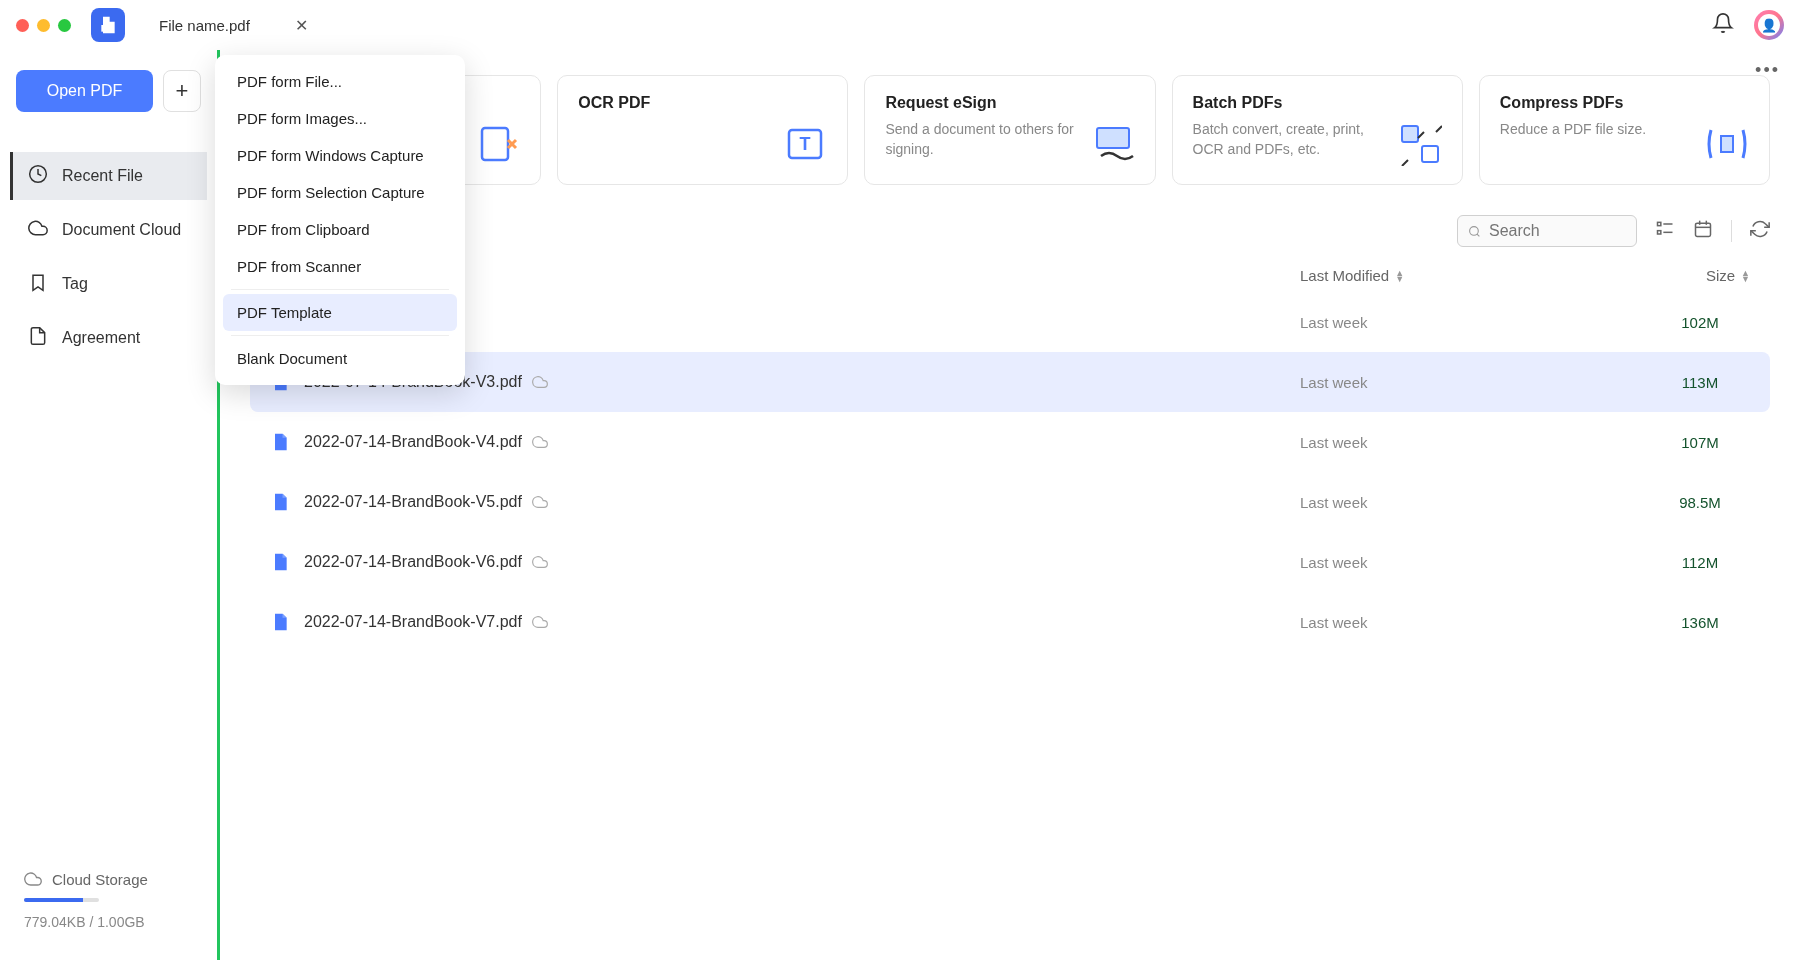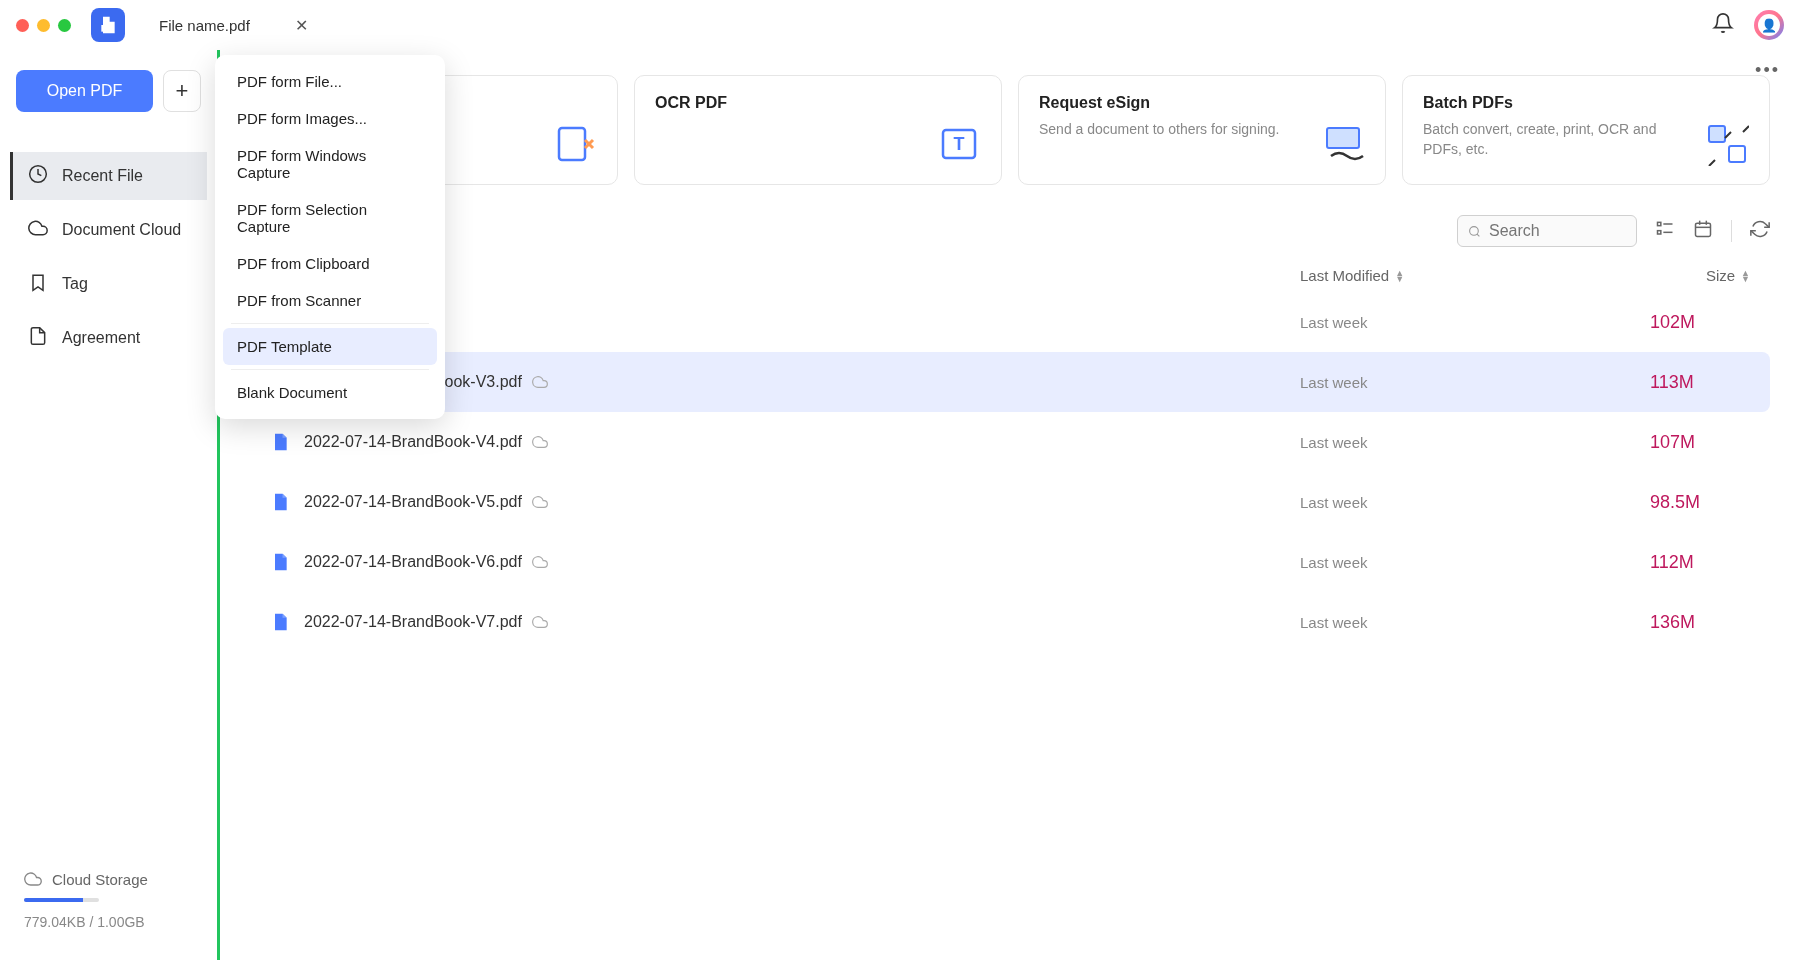--- a/index.html
+++ b/index.html
@@ -55,23 +55,23 @@
 .col-modified { width: 350px; text-align: left; display:flex; align-items:center; gap:6px; }
 .col-size { width: 100px; text-align: right; display:flex; align-items:center; justify-content:flex-end; gap:6px; }
 .sort-arrows { display: inline-flex; flex-direction: column; line-height: 6px; font-size: 9px; color: #999; }
 
 .file-row { display: flex; align-items: center; padding: 18px 20px; border-radius: 8px; cursor: pointer; }
 .file-row.selected { background: #e8edff; }
 .file-icon { width: 20px; height: 24px; margin-right: 14px; }
 .file-name { flex: 1; display: flex; align-items: center; gap: 10px; color: #333; font-size: 16px; }
 .cloud-badge { color: #999; }
 .file-modified { width: 350px; color: #888; font-size: 15px; }
-.file-size { width: 100px; text-align: left; color: #be185d; font-size: 18px; }
-
-.dropdown { position: absolute; top: 55px; left: 215px; width: 230px; background: #fff; border-radius: 10px; box-shadow: 0 8px 30px rgba(0,0,0,0.15); padding: 8px; z-index: 100; }
+.file-size { width: 100px; text-align: center; color: #14532d; font-size: 15px; }
+
+.dropdown { position: absolute; top: 55px; left: 215px; width: 250px; background: #fff; border-radius: 10px; box-shadow: 0 8px 30px rgba(0,0,0,0.15); padding: 8px; z-index: 100; }
 .dropdown-item { padding: 10px 14px; font-size: 15px; color: #222; cursor: pointer; border-radius: 6px; }
 .dropdown-item.highlighted { background: #e8edff; }
 .dropdown-sep { height: 1px; background: #eee; margin: 4px 8px; }
 </style>
 </head>
 <body>
 
 <div class="titlebar">
   <div class="traffic-lights">
     <div class="traffic-light tl-red"></div>
@@ -195,20 +195,33 @@
             <div class="card-desc">Batch convert, create, print, OCR and PDFs, etc.</div>
           </div>
           <div class="card-icon">
             <svg width="44" height="44" viewBox="0 0 44 44">
               <rect x="4" y="4" width="16" height="16" rx="2" fill="#cfe0ff" stroke="#4b7bff" stroke-width="2"></rect>
               <rect x="24" y="24" width="16" height="16" rx="2" fill="none" stroke="#4b7bff" stroke-width="2"></rect>
               <path d="M26 10 l-6 6 M38 10 l6-6 M10 38 l-6 6" stroke="#333" stroke-width="2"></path>
             </svg>
           </div>
         </div>
+        <div class="card">
+          <div class="card-text">
+            <div class="card-title">Compress PDFs</div>
+            <div class="card-desc">Reduce a PDF file size.</div>
+          </div>
+          <div class="card-icon">
+            <svg width="44" height="44" viewBox="0 0 44 44">
+              <path d="M6 8 Q2 22 6 36" stroke="#4b7bff" stroke-width="3" fill="none"></path>
+              <path d="M38 8 Q42 22 38 36" stroke="#4b7bff" stroke-width="3" fill="none"></path>
+              <rect x="16" y="14" width="12" height="16" fill="#cfe0ff" stroke="#4b7bff" stroke-width="2"></rect>
+            </svg>
+          </div>
+        </div>
       </div>
 
     <div class="list-controls">
       <div class="search-box">
         <svg width="15" height="15" viewBox="0 0 24 24" fill="none" stroke="#999" stroke-width="2">
             <circle cx="11" cy="11" r="8"></circle>
             <line x1="21" y1="21" x2="16.65" y2="16.65"></line>
           </svg>
         <input placeholder="Search" style="">
       </div>

